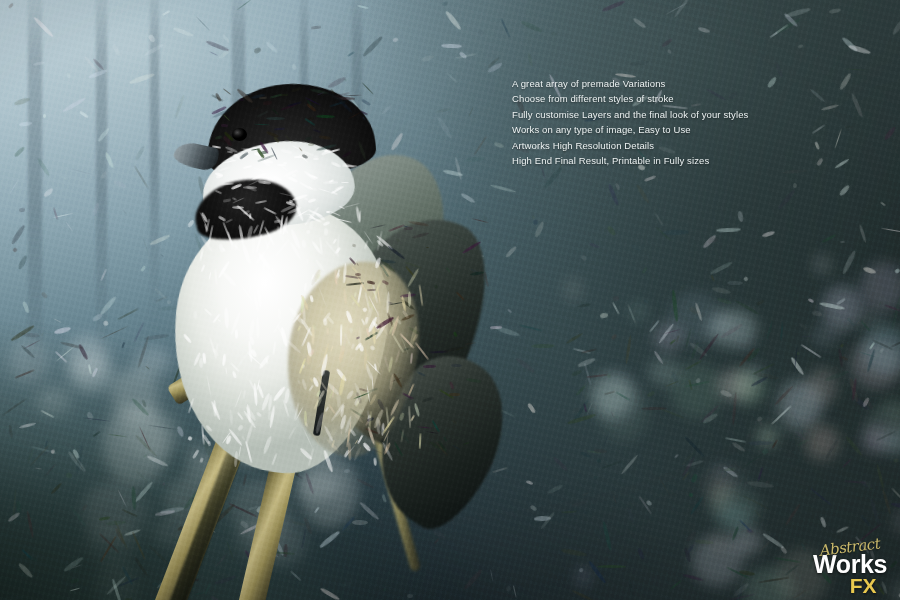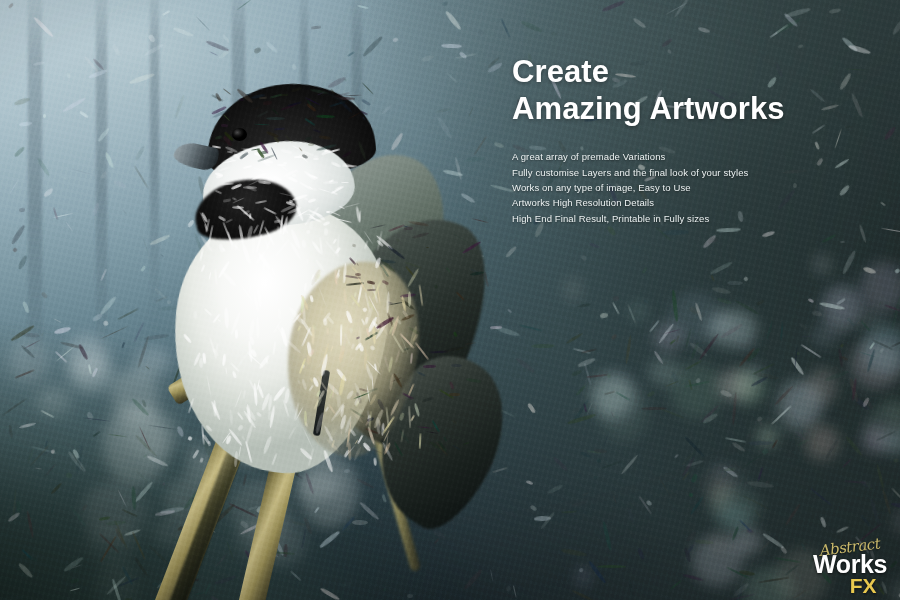--- a/index.html
+++ b/index.html
@@ -1582,26 +1582,23 @@
         <div class="feather" style="width: 20.7791px; height: 1.21176px; left: 137.04px; top: 353.562px; transform: rotate(56.8496deg); background: rgba(236, 215, 178, 0.14);"></div>
         <div class="feather" style="width: 4.56091px; height: 2.44634px; left: 143.595px; top: 241.991px; transform: rotate(59.727deg); background: rgba(215, 224, 185, 0.34);"></div>
         <div class="feather" style="width: 14.2367px; height: 1.95734px; left: 236.186px; top: 305.359px; transform: rotate(113.074deg); background: rgba(234, 209, 172, 0.53);"></div>
       </div>
   </div>
 
   <div class="art smear"></div>
   <div class="art vignette"></div>
 
   <div class="copy">
-    <div class="headline">
-      <span>Create</span>
-      <span class="l2">Amazing Artworks</span>
-    </div>
     <ul class="features" id="feature-list">
         <li>A great array of premade Variations</li>
+        <li>Choose from different styles of stroke</li>
         <li>Fully customise Layers and the final look of your styles</li>
         <li>Works on any type of image, Easy to Use</li>
         <li>Artworks High Resolution Details</li>
         <li>High End Final Result, Printable in Fully sizes</li>
       </ul>
   </div>
 
   <div class="logo">
     <div class="logo-script">Abstract</div>
     <div class="logo-paint">Works</div>

